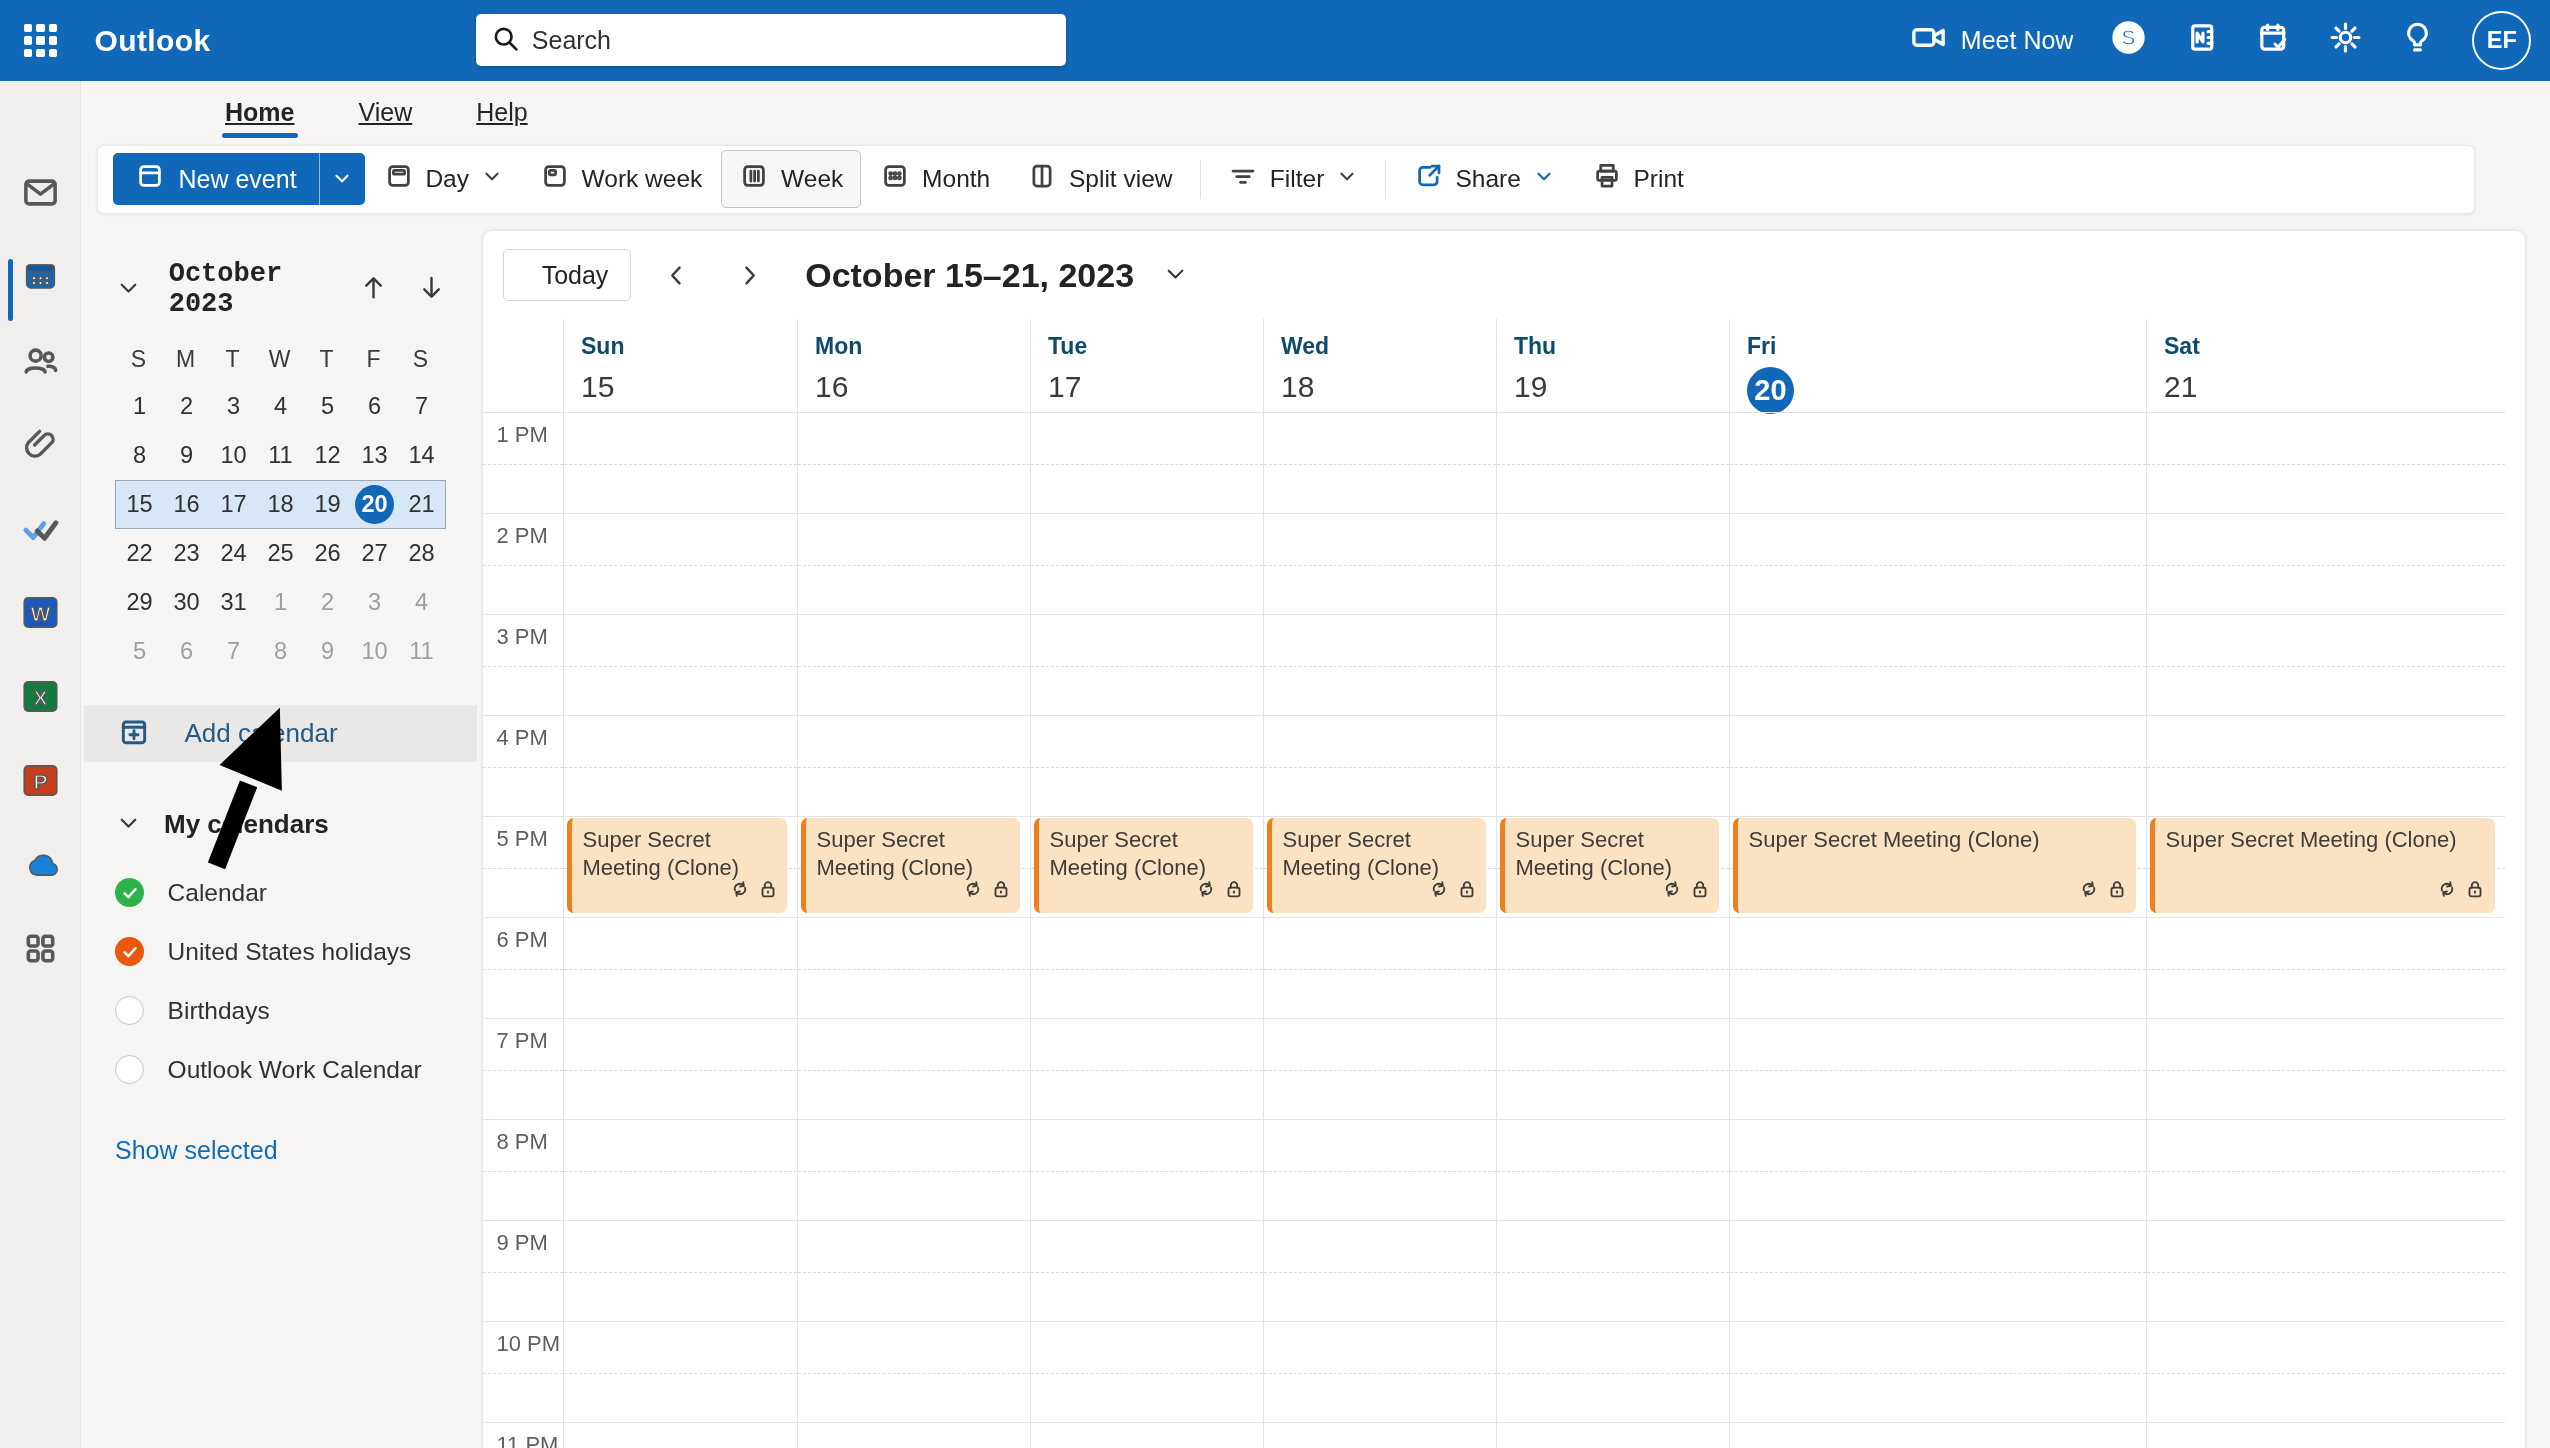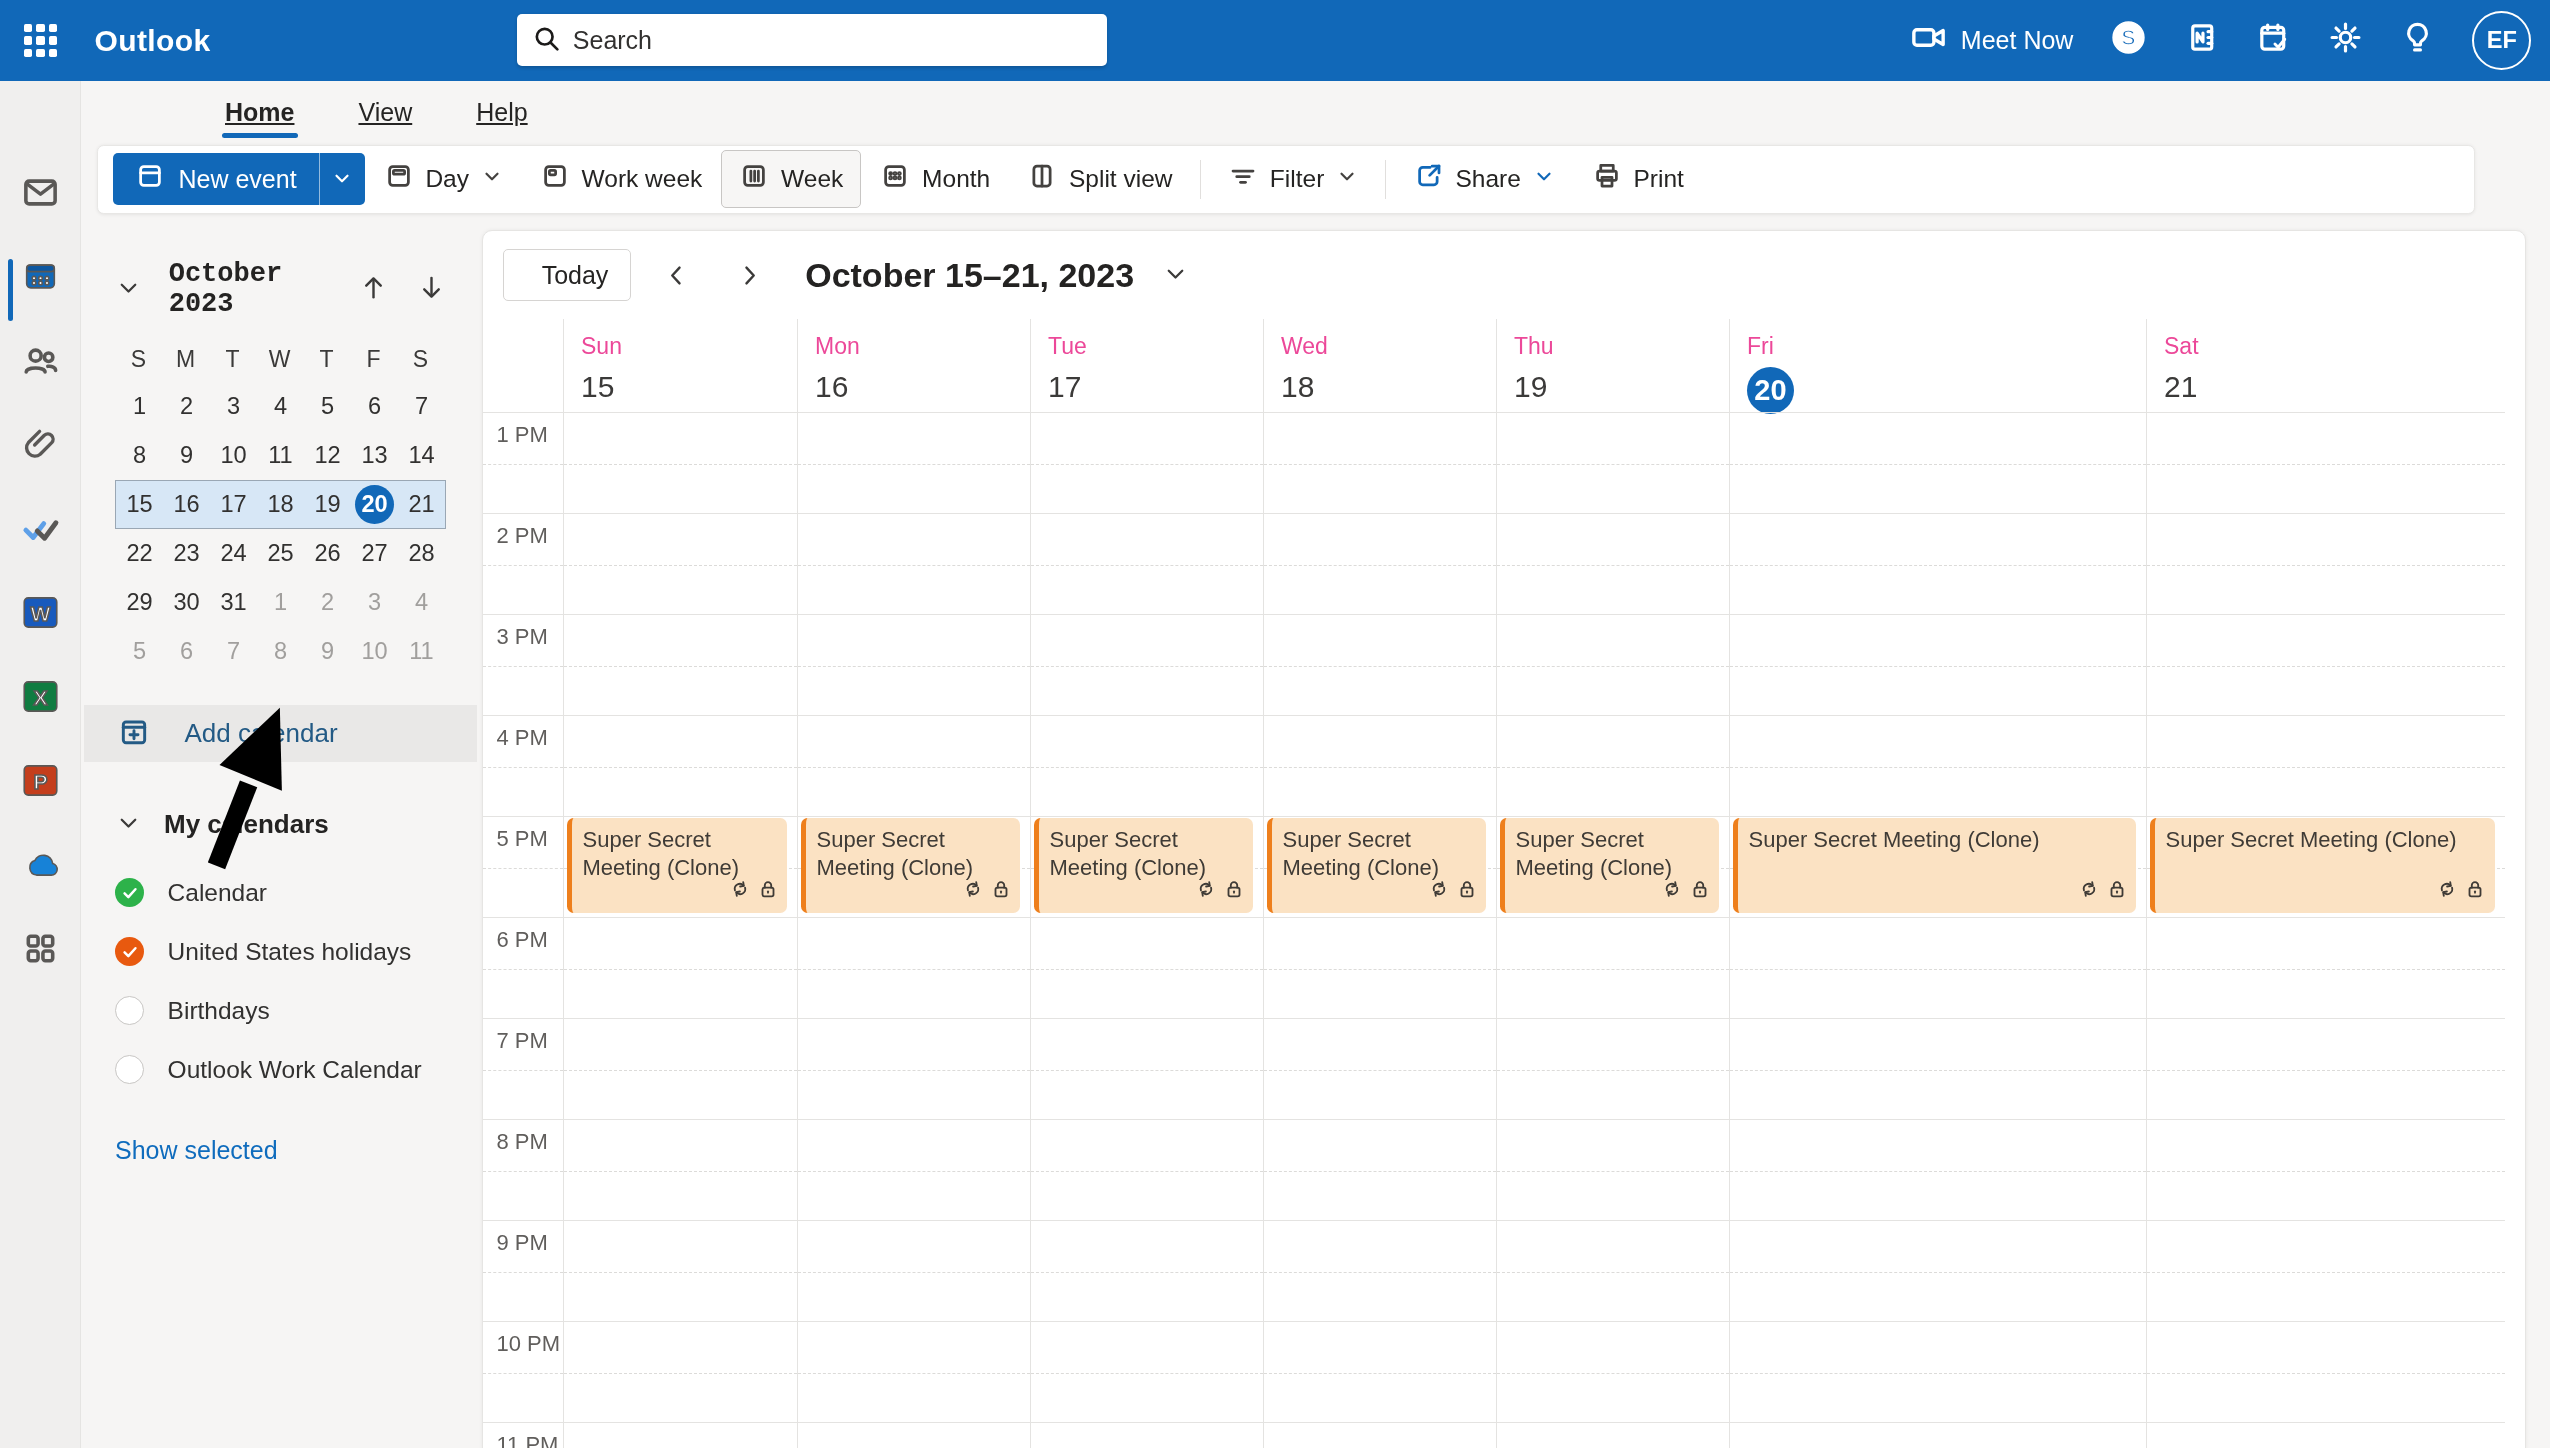--- a/index.html
+++ b/index.html
@@ -7,21 +7,21 @@
     font-family:"Liberation Sans", sans-serif; background:#f6f5f4; color:#252423; }
 
   
   .topbar { height:81px; background:var(--accent,#1168B8); display:flex; align-items:center; position:relative; }
   .waffle-btn { width:81px; height:81px; display:flex; align-items:center; justify-content:center; cursor:pointer; }
   .waffle { display:grid; grid-template-columns:repeat(3,8.4px); grid-template-rows:repeat(3,8.4px); gap:4.2px; }
   .waffle span { width:8.4px; height:8.4px; background:#fff; border-radius:1.7px; }
   .app-title { color:#fff; font-size:30px; font-weight:600; margin-left:13.5px; letter-spacing:0.4px; }
   .searchbox { position:absolute; left:476px; top:14.3px; width:590px; height:52px; background:#fff;
     border-radius:5px; display:flex; align-items:center; padding:0 15px; gap:11.8px;
-    box-shadow:0 1.7px 3.4px rgba(0,0,0,.18);margin-left:41px; }
+    box-shadow:0 1.7px 3.4px rgba(0,0,0,.18); }
   .searchbox svg { stroke:#1b1a19; }
   .searchbox input { border:none; outline:none; font-size:25px; color:#252423; flex:1;
     font-family:"Liberation Sans", sans-serif; background:transparent; }
   .searchbox input::placeholder { color:#323130; opacity:1; }
   .topbar-right { margin-left:auto; display:flex; align-items:center; gap:37px; padding-right:18.6px; }
   .tb-action { display:flex; align-items:center; gap:13.5px; color:#fff; font-size:25px; cursor:pointer; }
   .tb-action svg { stroke:#fff; }
   .avatar { width:59px; height:59px; border-radius:50%; border:2.5px solid #fff; color:#fff;
     display:flex; align-items:center; justify-content:center; font-size:23.6px; font-weight:600; cursor:pointer; }
 
@@ -111,21 +111,21 @@
     font-size:25px; color:#252423; display:flex; align-items:center; justify-content:center; cursor:pointer;padding-left:16px; }
   .nav-chev { width:54px; height:54px; display:flex; align-items:center; justify-content:center; cursor:pointer; margin-left:18.6px; }
   .nav-chev svg { stroke:#3b3a39; }
   .range-title { font-size:34px; font-weight:700; color:#242322; margin-left:29px; display:flex;
     align-items:center; gap:28px; cursor:pointer; }
   .range-title svg { stroke:#3b3a39; }
 
   .dayhead-row { display:flex; height:93px; flex-shrink:0; padding-right:20px; }
   .gutter-spacer { width:80px; flex-shrink:0; }
   .day-head { border-left:0.8px solid #e4e3e1; padding:13.5px 0 0 17px; }
-  .day-name { font-size:23px; color:#ec4899; }
+  .day-name { font-size:23px; color:#0c4a6e;font-weight:bold; }
   .day-num { font-size:30px; color:#3b3a39; margin-top:10px; font-weight:300; }
   .day-num.today { width:47px; height:47px; margin-top:6.7px; border-radius:50%; background:var(--accent,#1168B8);
     color:#fff; font-weight:600; font-size:29px; display:flex; align-items:center; justify-content:center; }
 
   .grid { flex:1; display:flex; overflow:hidden; padding-right:20px; }
   .gutter { width:80px; flex-shrink:0; display:flex; flex-direction:column; }
   .gslot, .slot { height:101px; flex-shrink:0; border-top:0.8px solid #e4e3e1; position:relative; }
   .gslot::after, .slot::after { content:""; position:absolute; top:51px; left:0; right:0;
     border-top:0.8px dashed #dcdbd9; }
   .gslot .tlabel { position:absolute; top:8.4px; left:13.5px; font-size:22px; color:#605e5c; background:inherit; }

